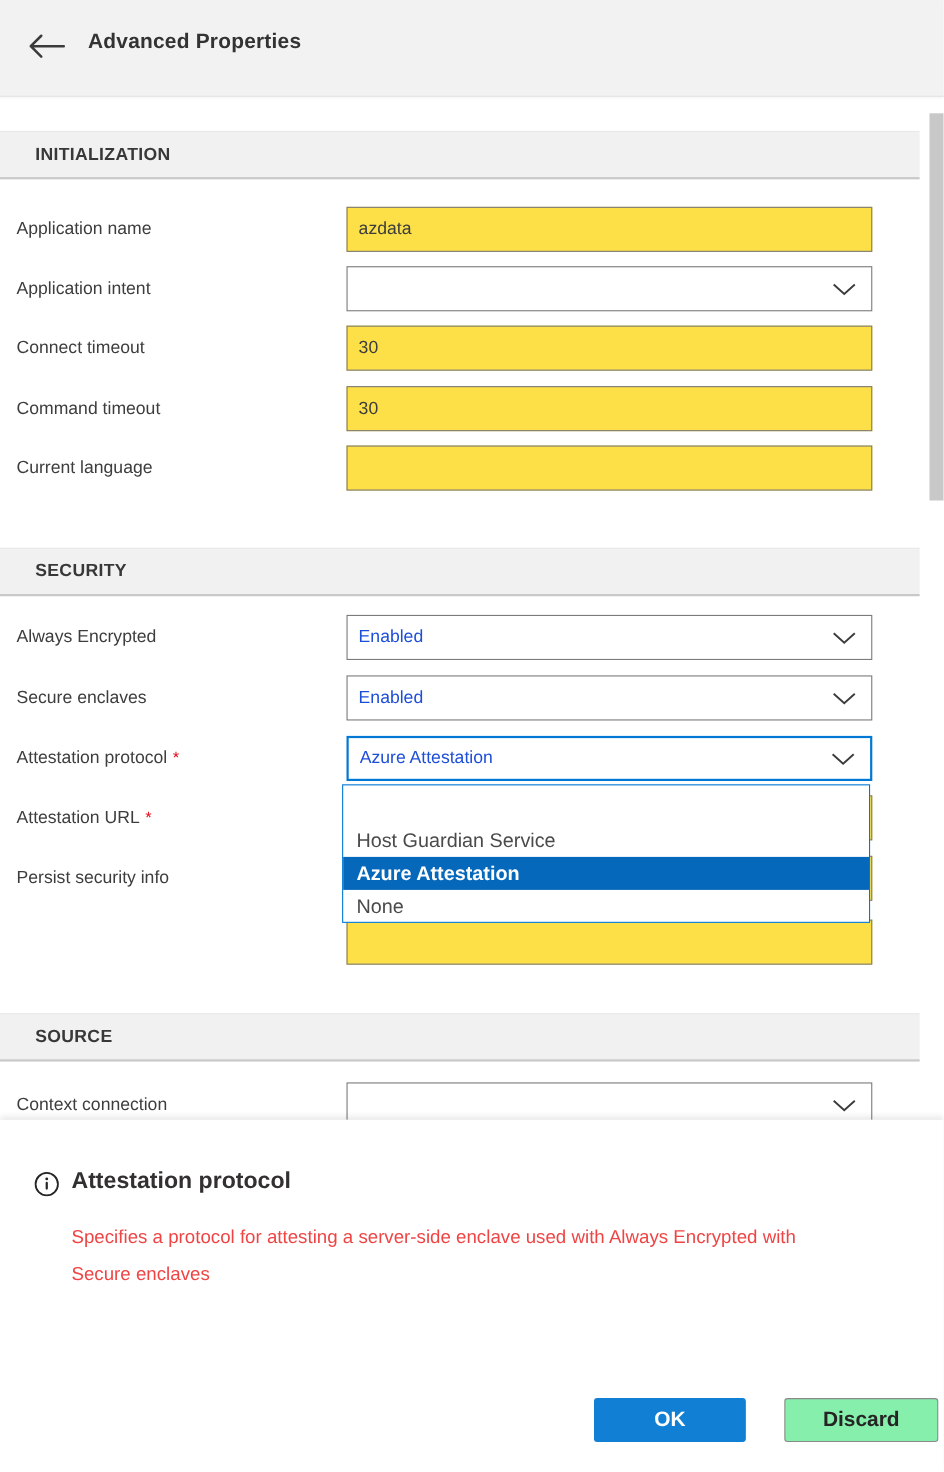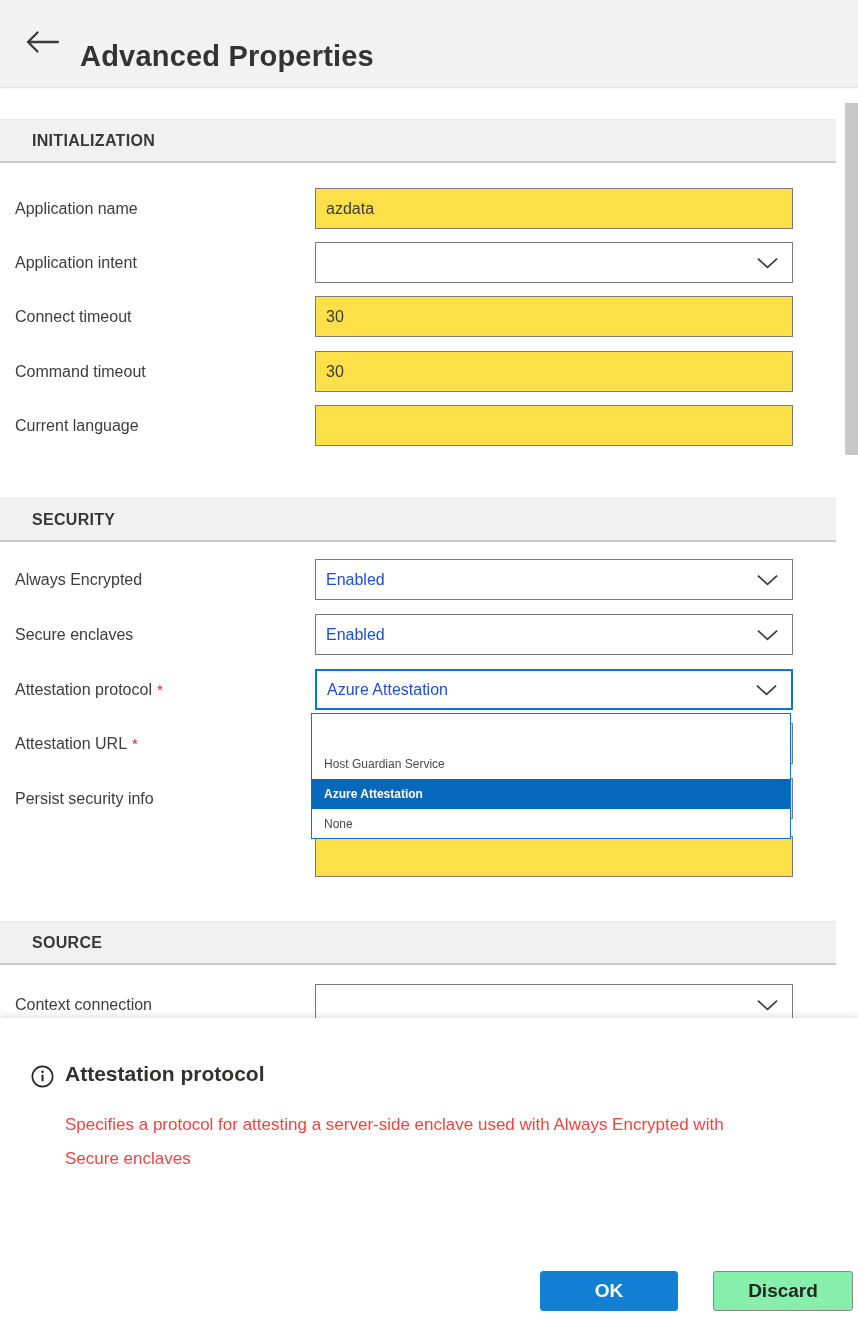--- a/index.html
+++ b/index.html
@@ -4,21 +4,21 @@
 <style>
   * { margin:0; padding:0; box-sizing:border-box; }
   html,body { width:858px; height:1338px; }
   body { font-family:"Liberation Sans", sans-serif; background:#ffffff; position:relative; overflow:hidden; }
   .app { position:absolute; inset:0; width:858px; height:1338px; background:#fff; }
 
   
   .hdr { position:absolute; top:0; left:0; width:858px; height:88px; background:#f2f2f2;
          border-bottom:1px solid #e3e3e3; box-shadow:0 1px 2px rgba(0,0,0,0.05); z-index:5; }
   .back-btn { position:absolute; left:24px; top:29px; width:36px; height:26px; cursor:pointer; background:none; border:none; }
-  .hdr-title { position:absolute; left:80px; top:28px; font-size:29px; font-weight:600; color:#333333; letter-spacing:0.2px;margin-top:12px; }
+  .hdr-title { position:absolute; left:80px; top:28px; font-size:19px; font-weight:600; color:#333333; letter-spacing:0.2px; }
 
   
   .content { position:absolute; top:88px; left:0; width:858px; height:930px; overflow:hidden; background:#fff; }
 
   .section-bar { position:absolute; left:0; width:836px; height:44px; background:#f1f1f1;
                  border-top:1px solid #e9e9e9; border-bottom:2px solid #c9c9c9;margin-top:13px; }
   .section-bar .sec-title { position:absolute; left:32px; top:12px; font-size:16px; font-weight:bold; color:#383838; letter-spacing:0.3px; }
 
   .row { position:absolute; left:0; width:836px; height:41px; }
   .flabel { position:absolute; left:15px; top:0; height:41px; line-height:41px; font-size:16px; color:#3d3d3d; white-space:nowrap; }
@@ -27,21 +27,21 @@
   .tinput { position:absolute; left:315px; top:0; width:478px; height:41px; border:1px solid #7b7b7b; background:#fde047;
             font-family:"Liberation Sans", sans-serif; font-size:16px; color:#3c3c3c; padding:0 10px; outline:none; }
   .select { position:absolute; left:315px; top:0; width:478px; height:41px; border:1px solid #7b7b7b; background:#fff; cursor:pointer; }
   .select.focused { border:2px solid #0078d4; }
   .select-value { position:absolute; left:10px; top:0; height:100%; display:flex; align-items:center; font-size:16px; color:#1d4ed8; }
   .chevron { position:absolute; right:13px; top:50%; transform:translateY(-50%); width:23px; height:13px; }
 
   
   .dropdown { position:absolute; left:311px; top:625px; width:480px; height:126px; background:#fff;
               border:1px solid #0078d4; z-index:4; padding-top:3px; }
-  .opt { height:30px; line-height:30px; padding-left:12px; font-size:12px; color:#4a4a4a; cursor:pointer; white-space:nowrap; overflow:hidden; }
+  .opt { height:30px; line-height:30px; padding-left:12px; font-size:18px; color:#4a4a4a; cursor:pointer; white-space:nowrap; overflow:hidden; }
   .opt.empty { height:32px; }
   .opt.selected { background:#0668bb; color:#ffffff; font-weight:600; }
 
   
   .scroll-thumb { position:absolute; right:0; top:15px; width:13px; height:352px; background:#c8c8c8; }
 
   
   .help-panel { position:absolute; top:1018px; left:0; width:858px; height:320px; background:#ffffff;
                 box-shadow:0 -3px 6px rgba(0,0,0,0.10); z-index:6; }
   .info-icon { position:absolute; left:31px; top:47px; width:23px; height:23px; }

